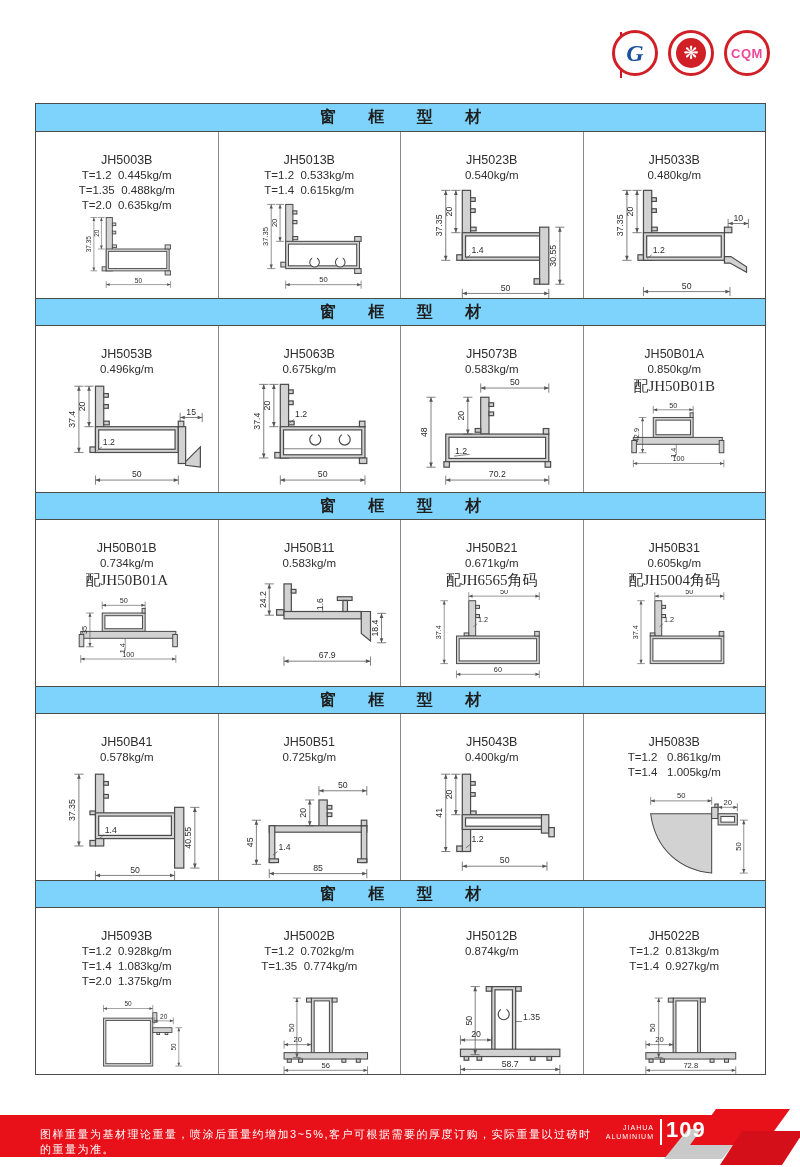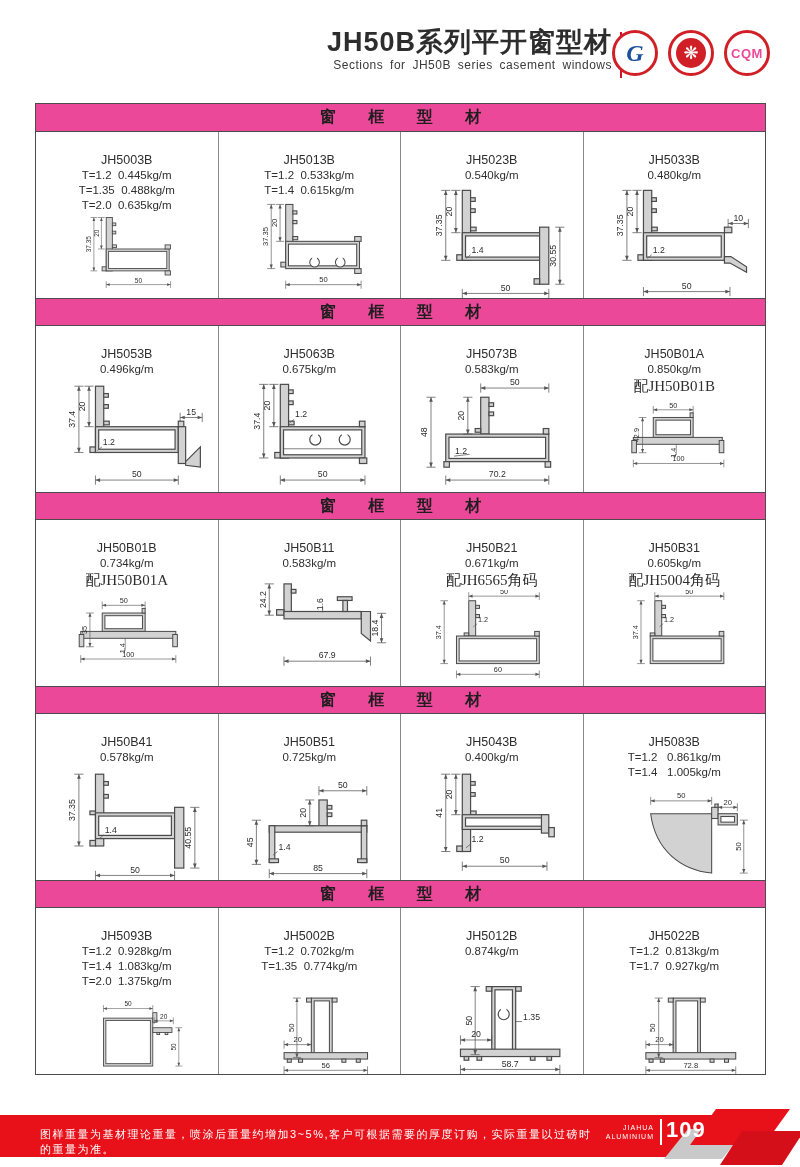--- a/index.html
+++ b/index.html
@@ -12,21 +12,21 @@
   .hdr-sub { font-size:12px; color:#3a3a3a; letter-spacing:0.5px; margin-top:2px; word-spacing:3px; }
   .hdr-div { position:absolute; right:178px; top:8px; width:2px; height:46px; background:#cf1322; }
   .logos { position:absolute; right:30px; top:6px; display:flex; gap:10px; }
   .logo { width:46px; height:46px; border-radius:50%; border:3px solid #d01f26; display:flex; align-items:center; justify-content:center; background:#fff; position:relative; }
   .logo-g { color:#1a4f9c; font-weight:bold; font-size:24px; font-style:italic; font-family:"Liberation Serif",serif; }
   .logo-medal-inner { width:30px; height:30px; border-radius:50%; background:#d01f26; color:#fff; display:flex; align-items:center; justify-content:center; font-size:18px; }
   .logo-cqm { color:#ec4899; font-weight:bold; font-size:13px; letter-spacing:0.5px; }
 
   
   .tbl { position:absolute; left:35px; top:103px; width:731px; border:1px solid #4c4c4c; }
-  .band { height:28px; background:#ec4899; border-bottom:1px solid #4c4c4c; display:flex; align-items:center; justify-content:center; font-size:16px; font-weight:bold; color:#1e1e1e; letter-spacing:14px; text-indent:14px; }
+  .band { height:28px; background:#7dd3fc; border-bottom:1px solid #4c4c4c; display:flex; align-items:center; justify-content:center; font-size:16px; font-weight:bold; color:#1e1e1e; letter-spacing:14px; text-indent:14px; }
   .sec:not(:first-child) .band { border-top:1px solid #4c4c4c; }
   .row { display:flex; height:166px; }
   .cell { flex:1 1 0; border-right:1px solid #8a8a8a; display:flex; flex-direction:column; align-items:center; padding-top:20px; min-width:0; }
   .cell:last-child { border-right:none; }
   .model { font-size:12.5px; color:#2e2e2e; line-height:1.3; }
   .spec { font-size:11.5px; color:#2e2e2e; line-height:1.28; white-space:pre; }
   .note { font-size:15px; color:#2e2e2e; line-height:1.28;font-family:Liberation Serif, serif; }
   .draw { flex:1 1 auto; width:100%; min-height:0; }
 
   .dl { stroke:#555; stroke-width:0.8; fill:none; }
@@ -37,24 +37,20 @@
   .ftr svg { position:absolute; left:0; top:0; }
   .ftr-notice { position:absolute; left:40px; top:22px; width:560px; color:#fff; font-size:11px; letter-spacing:1.5px; }
   .ftr-brand { position:absolute; left:588px; top:18px; width:66px; text-align:right; color:#fff; font-size:7px; letter-spacing:1px; line-height:1.35; }
   .ftr-sep { position:absolute; left:660px; top:14px; width:2px; height:26px; background:#fff; }
   .ftr-page { position:absolute; left:666px; top:12px; color:#fff; font-size:22px; font-weight:bold; letter-spacing:1px; }
 </style>
 </head>
 <body>
 
 <div class="hdr">
-  <div class="hdr-text">
-    <div class="hdr-title">JH50B系列平开窗型材</div>
-    <div class="hdr-sub">Sections for JH50B series casement windows</div>
-  </div>
   <div class="hdr-div"></div>
   <div class="logos">
     <div class="logo">
       <span class="logo-g">G</span>
     </div>
     <div class="logo">
       <span class="logo-medal-inner">❋</span>
     </div>
     <div class="logo">
       <span class="logo-cqm">CQM</span>
@@ -764,21 +760,21 @@
             <line x1="56" y1="115" x2="56" y2="125" class="dl"></line>
             <line x1="164" y1="115" x2="164" y2="125" class="dl"></line>
             <path d="M56,120 l5,-2 v4 z" fill="#555"></path>
             <path d="M164,120 l-5,-2 v4 z" fill="#555"></path>
             <text x="110" y="117" class="dt" text-anchor="middle">58.7</text>
           </svg>
         </div>
         <div class="cell">
           <div class="model">JH5022B</div>
           <div class="spec">T=1.2  0.813kg/m</div>
-          <div class="spec">T=1.7  0.927kg/m</div>
+          <div class="spec">T=1.4  0.927kg/m</div>
           <svg viewBox="0 0 180 125" preserveAspectRatio="xMidYMid meet" class="draw">
             <rect x="88" y="30" width="34" height="74" fill="#d2d2d2" stroke="#4a4a4a" stroke-width="1.3"></rect>
             <rect x="91.5" y="33.5" width="27" height="67" fill="#fff" stroke="#4a4a4a" stroke-width="1.3"></rect>
             <rect x="82" y="30" width="6" height="5" fill="#d2d2d2" stroke="#4a4a4a" stroke-width="1.3"></rect>
             <rect x="122" y="30" width="6" height="5" fill="#d2d2d2" stroke="#4a4a4a" stroke-width="1.3"></rect>
             <rect x="54" y="98" width="112" height="8" fill="#d2d2d2" stroke="#4a4a4a" stroke-width="1.3"></rect>
             <rect x="58" y="106" width="5" height="4" fill="#d2d2d2" stroke="#4a4a4a" stroke-width="1.3"></rect>
             <rect x="72" y="106" width="5" height="4" fill="#d2d2d2" stroke="#4a4a4a" stroke-width="1.3"></rect>
             <rect x="134" y="106" width="5" height="4" fill="#d2d2d2" stroke="#4a4a4a" stroke-width="1.3"></rect>
             <rect x="152" y="106" width="5" height="4" fill="#d2d2d2" stroke="#4a4a4a" stroke-width="1.3"></rect>

